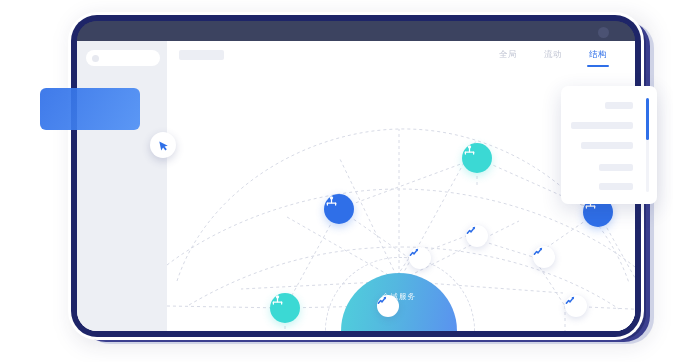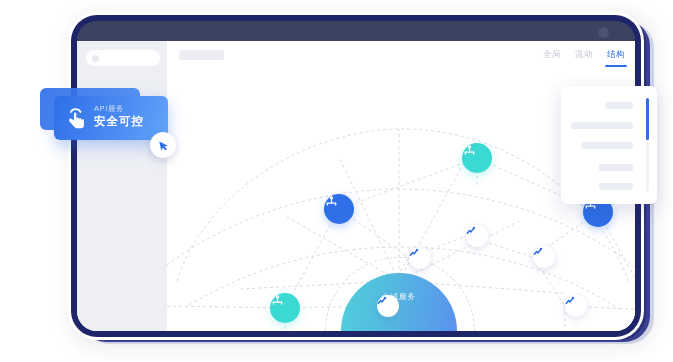--- a/index.html
+++ b/index.html
@@ -74,21 +74,21 @@
   }
   .main-header{
     position:absolute;left:0;top:0;width:468px;height:28px;background:#ffffff;
     border-bottom:1px solid #f0f1f6;
   }
   .title-skeleton{
     position:absolute;left:12px;top:9px;width:45px;height:10px;border-radius:2px;
     background:#eceef4;
   }
   .tabs{
-    position:absolute;right:10px;top:0;height:28px;display:flex;align-items:center;gap:14px;
+    position:absolute;right:28px;top:0;height:28px;display:flex;align-items:center;gap:27px;
   }
   .tab{
     font-size:8.5px;color:#c2c6d4;letter-spacing:.5px;position:relative;
     height:28px;display:flex;align-items:center;
   }
   .tab.active{color:#2f6fe8;font-weight:normal;}
   .tab.active::after{
     content:"";position:absolute;left:-2px;right:-2px;bottom:2px;height:2px;
     background:#2f6fe8;border-radius:1px;
   }
@@ -343,30 +343,20 @@
     <div class="fp-bar" style="left:44px;top:16px;width:28px;"></div>
     <div class="fp-bar" style="left:10px;top:36px;width:62px;"></div>
     <div class="fp-bar" style="left:20px;top:56px;width:52px;"></div>
     <div class="fp-bar" style="left:38px;top:78px;width:34px;"></div>
     <div class="fp-bar" style="left:38px;top:97px;width:34px;"></div>
     <div class="fp-scroll-track"></div>
     <div class="fp-scroll-thumb"></div>
   </div>
 
   <div class="card-back"></div>
-  <div class="api-card">
-    <svg class="api-icon" viewBox="0 0 32 34">
-      <path d="M9 9 A7.5 7.5 0 0 1 22 9" stroke="#ffffff" stroke-width="2.4" fill="none" stroke-linecap="round"></path>
-      <path d="M13.4 11 v9.6 l-3.2-2.6 a2.3 2.3 0 0 0-3.1 3.3 l6.4 7.4 c1.1 1.3 2.5 2 4.3 2 h4.4 a4.4 4.4 0 0 0 4.4-4.4 v-6.1 a1.7 1.7 0 0 0-3.4 0 v-1.1 a1.7 1.7 0 0 0-3.4 0 v-1 a1.7 1.7 0 0 0-3.4 0 V11 a1.5 1.5 0 0 0-3 0 z" fill="#ffffff"></path>
-    </svg>
-    <div class="api-text">
-      <div class="api-sub">API服务</div>
-      <div class="api-main">安全可控</div>
-    </div>
-  </div>
 
   <div class="cursor-badge">
     <svg width="13" height="13" viewBox="0 0 24 24">
       <path d="M6 3 L6 20 L10.4 15.6 L13.4 21.6 L16.6 20 L13.6 14.2 L19.6 14.2 Z" fill="#2f6fe8" transform="rotate(-12 12 12)"></path>
     </svg>
   </div>
 
 </div>
 
 </body></html>

